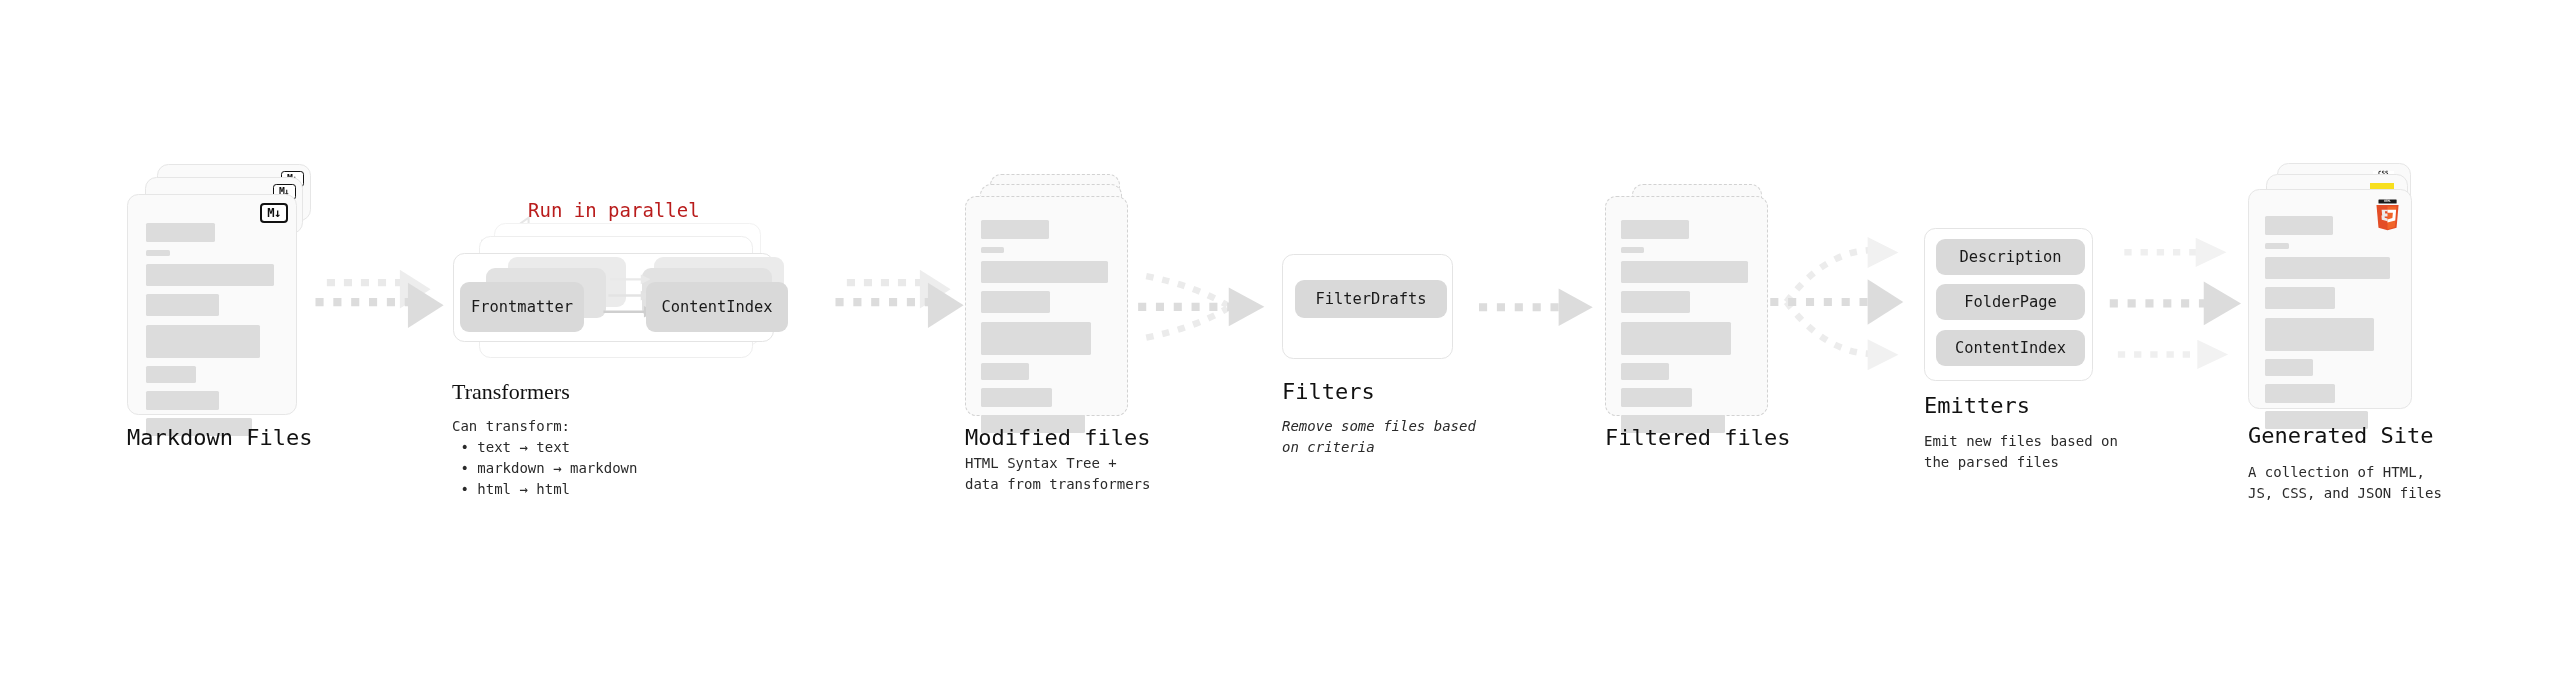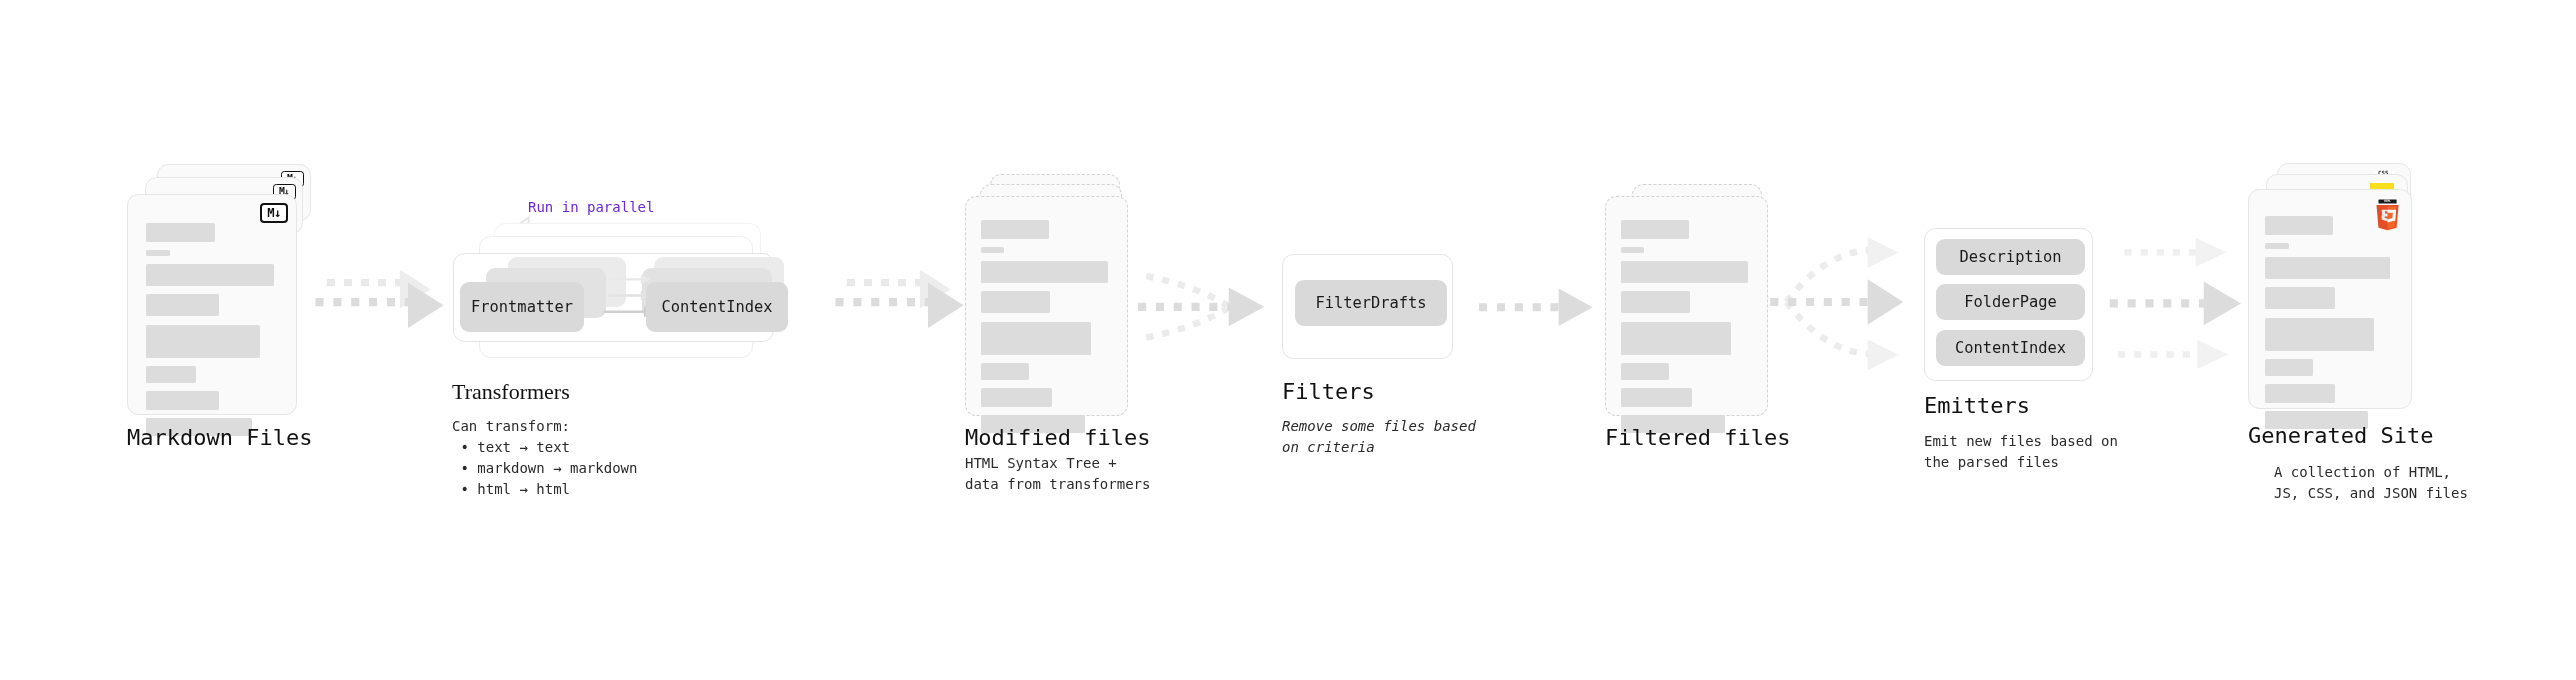--- a/index.html
+++ b/index.html
@@ -73,21 +73,21 @@
   .title {
     position: absolute;
     font-size: 22px; color: #111; white-space: nowrap; letter-spacing: 0px;
   }
   .sub {
     position: absolute;
     font-size: 14px; color: #2a2a2a; line-height: 1.5; white-space: pre;
   }
   .paranote {
     position: absolute;
-    font-size: 14px; color: #6d28d9; white-space: nowrap;
+    font-size: 19px; color: #b91c1c; white-space: nowrap;
   }
   svg { position: absolute; overflow: visible; }
 </style>
 </head>
 <body>
 
 <div id="canvas">
 
   <div class="stage">
     <div class="card" style="left:157px; top:164px; width:154px; height:57px;">
@@ -199,21 +199,21 @@
       <path d="M 10 86 Q 70 74 110 50"></path>
     </g>
     <g stroke="#dcdcdc" stroke-width="10" stroke-dasharray="10 12" fill="none">
       <line x1="0" y1="48" x2="118" y2="48"></line>
     </g>
     <polygon points="112,24 156,48 112,72" fill="#dcdcdc"></polygon>
   </svg>
 
   <div class="stage">
     <div class="cbox" style="left:1282px; top:254px; width:171px; height:105px;"></div>
-    <div class="chip" style="left:1295px; top:280px; width:152px; height:46px;">FilterDrafts</div>
+    <div class="chip" style="left:1295px; top:280px; width:152px; height:38px;">FilterDrafts</div>
     <div class="title" style="left:1282px; top:379px;">Filters</div>
     <div class="sub" style="left:1282px; top:416px;font-style:italic;">Remove some files based
 on criteria</div>
   </div>
 
   <svg style="left:1479px; top:286px;" width="130" height="49" viewBox="0 0 160 60">
     <g stroke="#dcdcdc" stroke-width="10" stroke-dasharray="10 12" fill="none">
       <line x1="0" y1="26" x2="104" y2="26"></line>
     </g>
     <polygon points="98,3 140,26 98,49" fill="#dcdcdc"></polygon>
@@ -295,18 +295,18 @@
         <div class="line" style="width:18%;height:6.5px;"></div>
         <div class="line" style="width:96%;height:22px;"></div>
         <div class="line" style="width:54%;height:22px;"></div>
         <div class="line" style="width:84%;height:33px;"></div>
         <div class="line" style="width:37%;height:17px;"></div>
         <div class="line" style="width:54%;height:19.5px;"></div>
         <div class="line" style="width:79%;height:18px;"></div>
       </div>
     </div>
     <div class="title" style="left:2248px; top:423px;">Generated Site</div>
-    <div class="sub" style="left:2248px; top:462px;margin-left:26px;">A collection of HTML,
+    <div class="sub" style="left:2248px; top:462px;">A collection of HTML,
 JS, CSS, and JSON files</div>
   </div>
 
 </div>
 
 
 </body></html>

